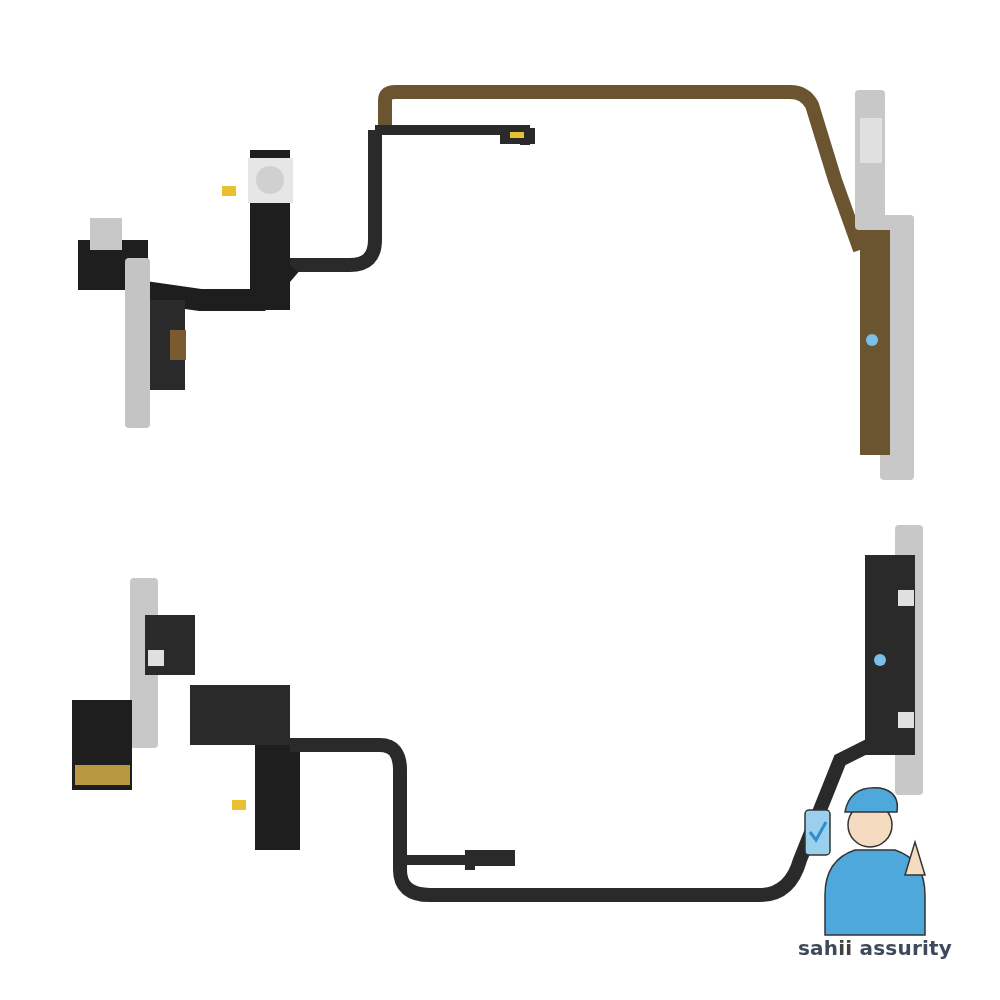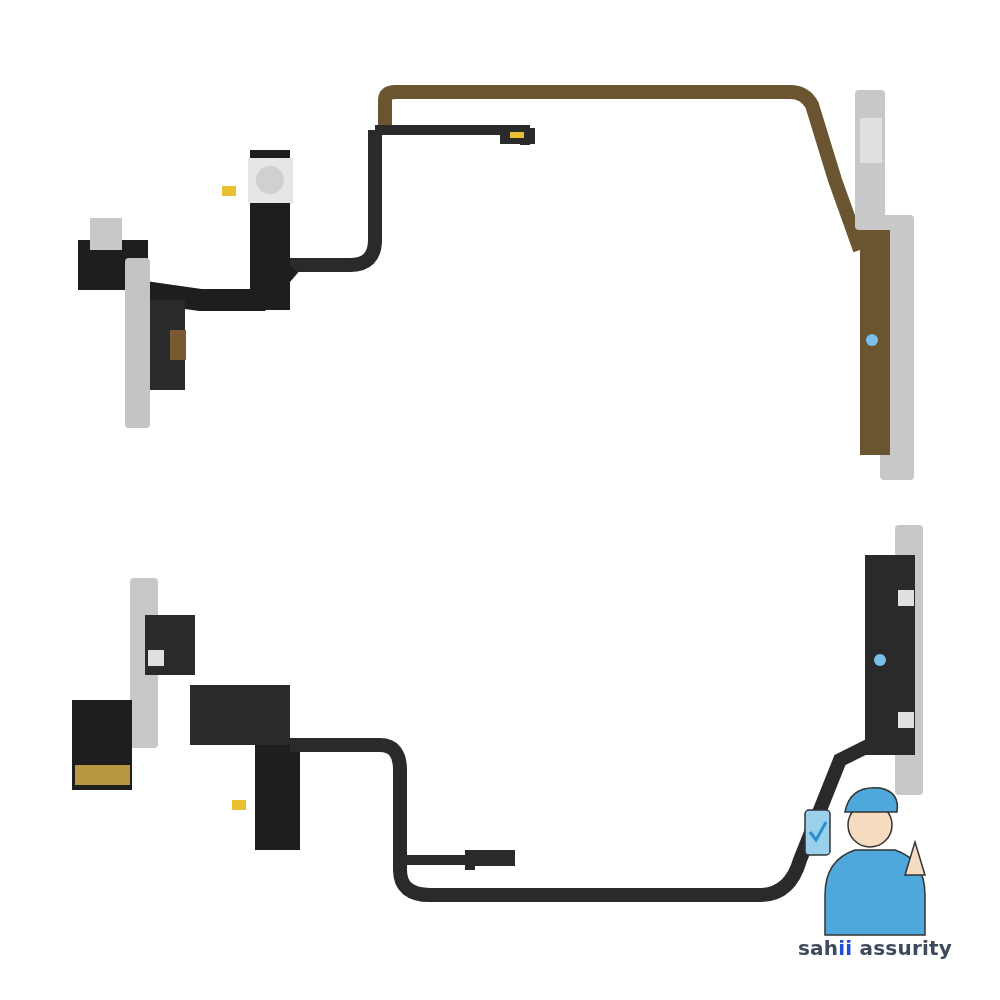--- a/index.html
+++ b/index.html
@@ -1,20 +1,20 @@
 <!DOCTYPE html>
 <html><head>
 <meta charset="utf-8">
 <style>
   html,body{margin:0;padding:0;background:#ffffff;}
   body{width:1000px;height:1000px;position:relative;overflow:hidden;font-family:"DejaVu Sans",sans-serif;}
   .canvas{position:absolute;left:0;top:0;width:1000px;height:1000px;}
   .logo{position:absolute;left:790px;top:770px;width:170px;height:200px;}
   .logo-text{position:absolute;left:0;top:166px;width:170px;text-align:center;font-weight:bold;font-size:20px;color:#3c4a5c;letter-spacing:0.2px;}
-  .logo-text .accent{color:#1d4ed8;}
+  .logo-text .accent{color:#404040;}
 </style>
 </head>
 <body>
 
 <svg class="canvas" viewBox="0 0 1000 1000" xmlns="http://www.w3.org/2000/svg">
 
   <g>
     <path d="M385 130 L385 100 Q385 92 395 92 L790 92 Q805 92 812 105 L835 180 L860 250" fill="none" stroke="#6b5530" stroke-width="14" stroke-linejoin="round"></path>
     <path d="M375 130 L375 240 Q375 265 350 265 L290 265" fill="none" stroke="#2a2a2a" stroke-width="14"></path>
     <path d="M375 130 L525 130 L525 145" fill="none" stroke="#2a2a2a" stroke-width="10"></path>

